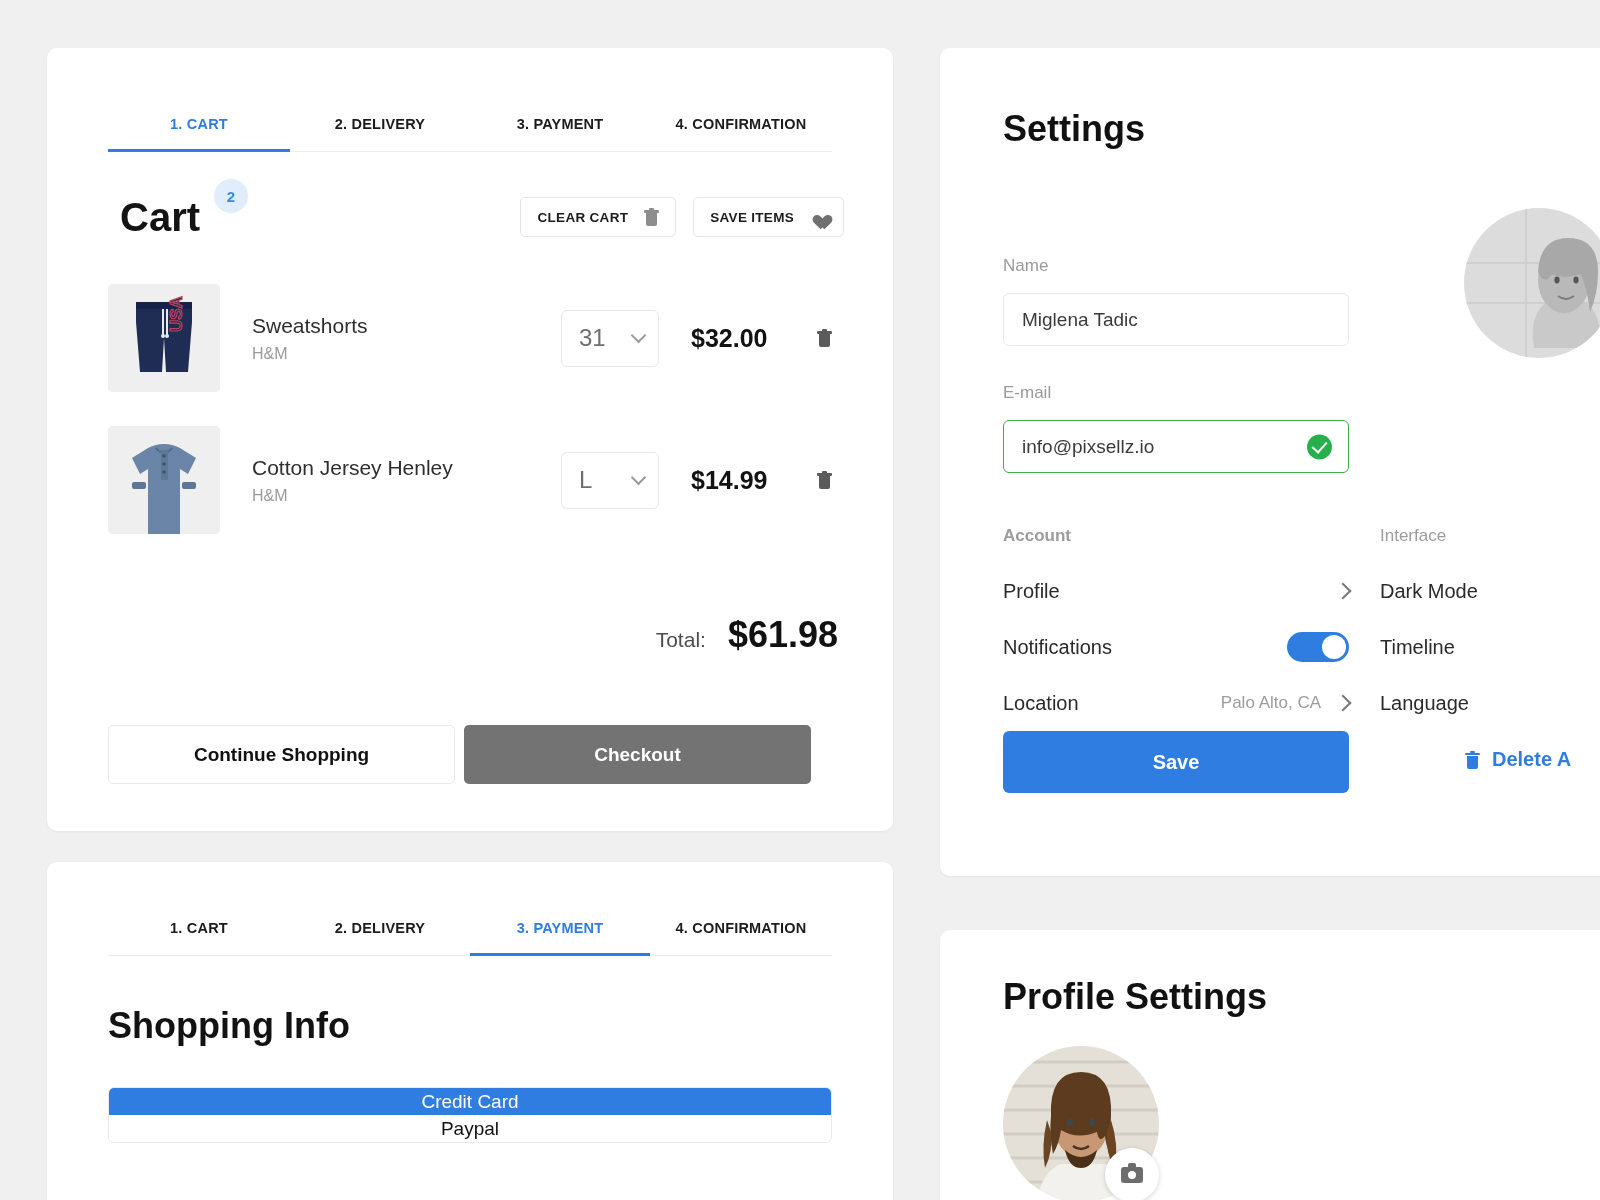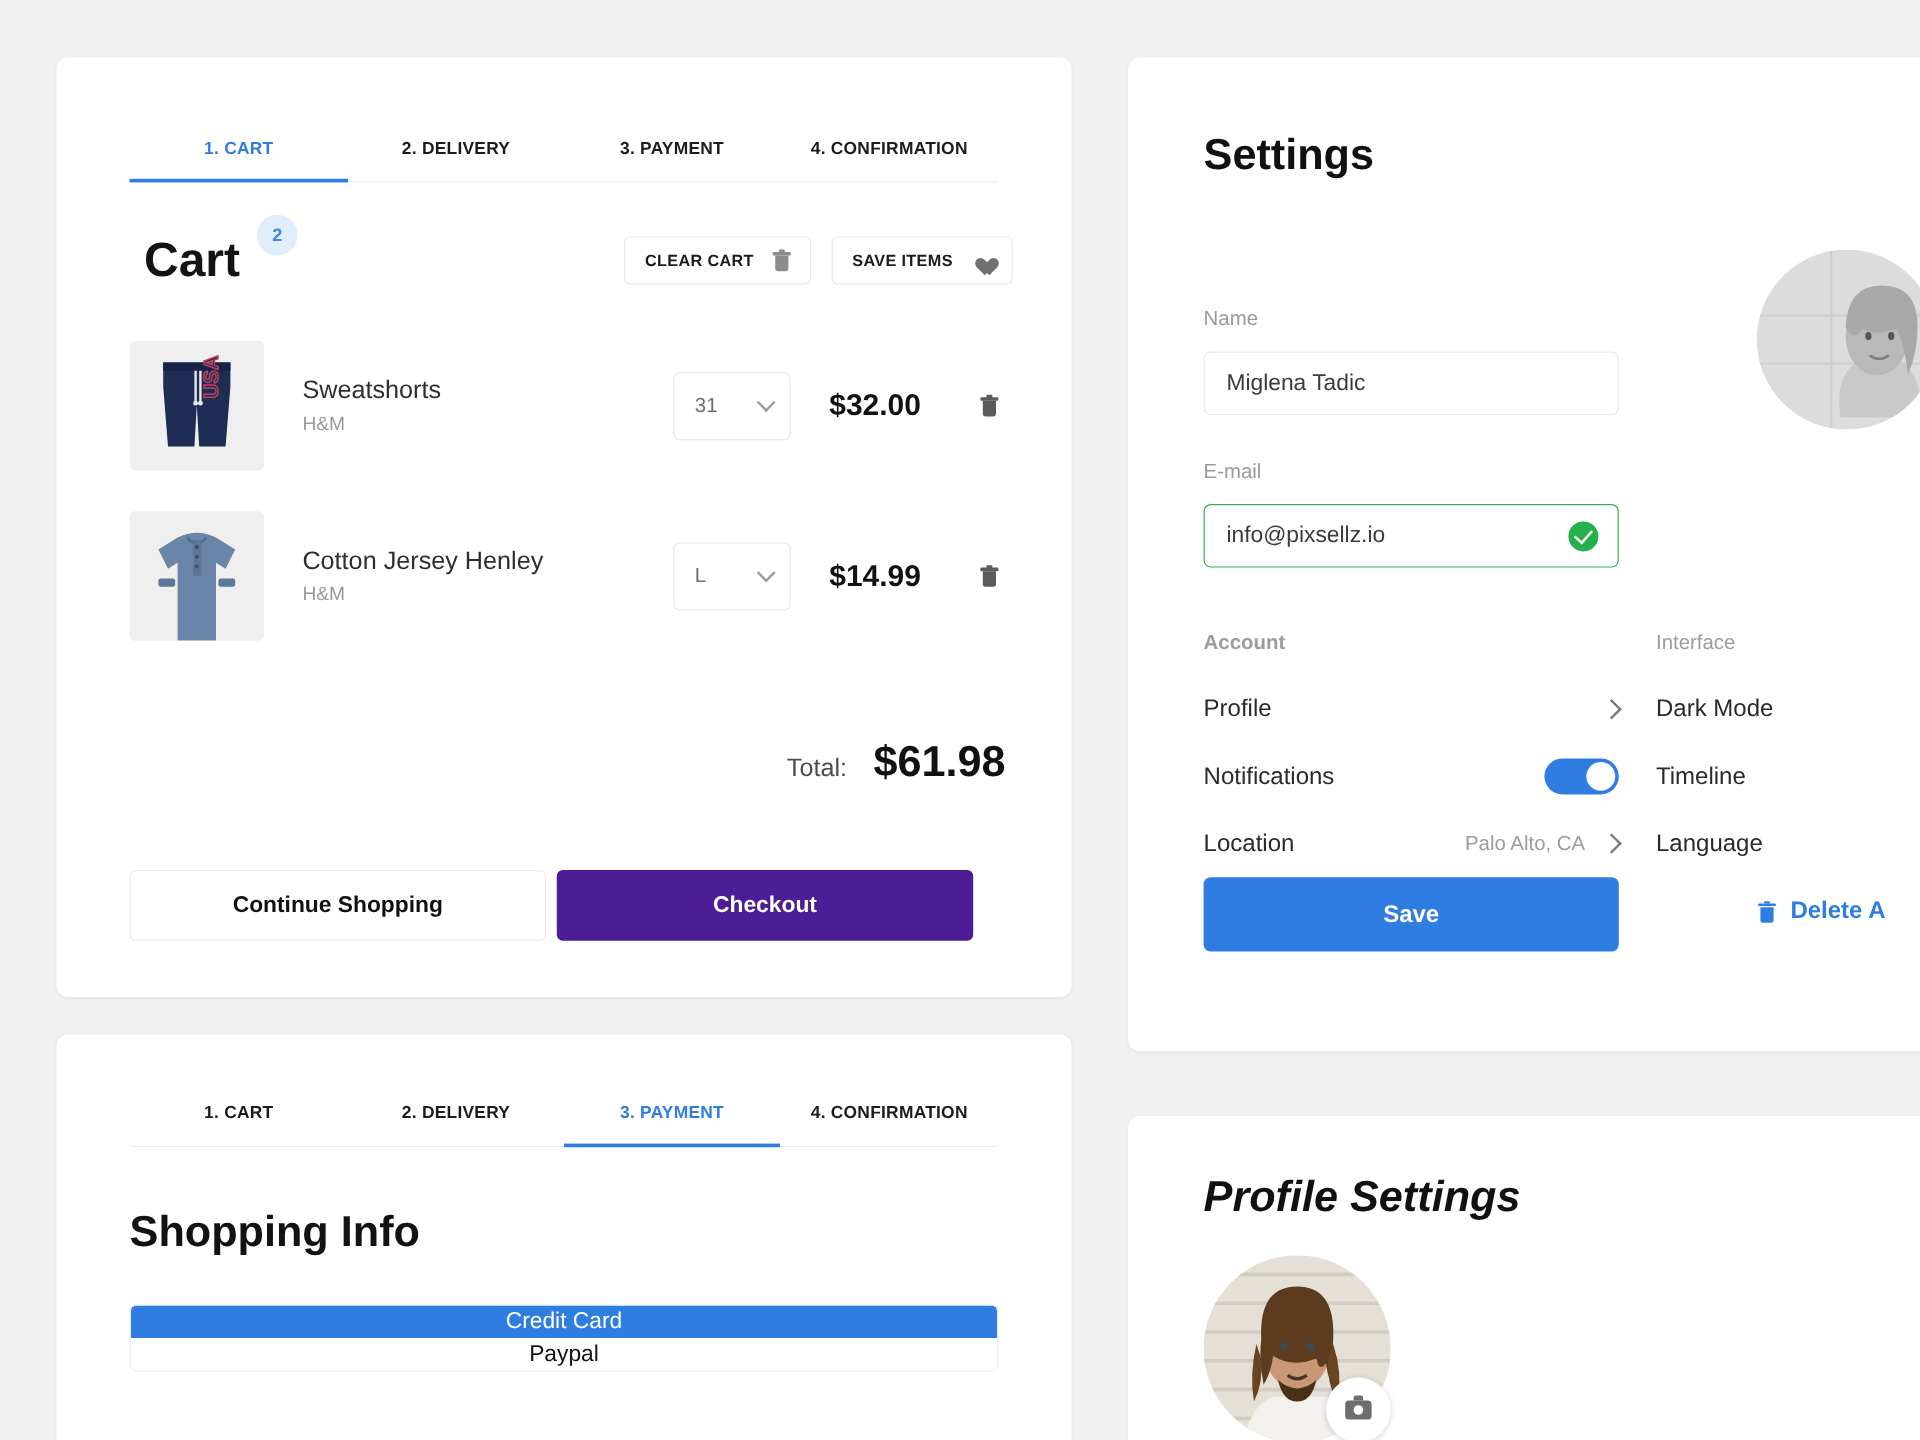--- a/index.html
+++ b/index.html
@@ -99,21 +99,21 @@
   .pinfo { margin-left: 32px; width: 300px; }
   .pname { font-size: 21px; color: #2e2e2e; line-height: 1.25; }
   .pbrand { font-size: 16px; color: #9a9a9a; margin-top: 6px; }
 
   .size-select {
     margin-left: auto; width: 98px; height: 57px;
     border: 1px solid #e8e8e8; border-radius: 6px; background: #fff;
     display: flex; align-items: center; justify-content: space-between;
     padding: 0 14px 0 17px; cursor: pointer;
   }
-  .size-val { font-size: 17px; color: #6f6f6f; }
+  .size-val { font-size: 24px; color: #6f6f6f; }
   .chev {
     width: 11px; height: 11px; border-right: 2.2px solid #9b9b9b;
     border-bottom: 2.2px solid #9b9b9b; transform: rotate(45deg);
     margin-top: -5px;
   }
   .chev.right {
     transform: rotate(-45deg); border-right-width: 2.6px; border-bottom-width: 2.6px;
     border-color: #7a7a7a; margin-top: 0; width: 12px; height: 12px;
   }
   .price { width: 120px; text-align: left; margin-left: 32px;
@@ -129,21 +129,21 @@
   .total-value { font-size: 36px; font-weight: bold; color: #111; }
 
   
   .btn-row { position: absolute; left: 61px; top: 677px; width: 724px; display: flex; gap: 9px; }
   .btn {
     height: 59px; border-radius: 5px; font-size: 19px; font-weight: bold;
     display: flex; align-items: center; justify-content: center;
     font-family: "Liberation Sans", sans-serif; cursor: pointer;
   }
   .btn-outline { width: 347px; background: #fff; border: 1px solid #eaeaea; color: #111; }
-  .btn-primary { width: 347px; background: #4c1d95; border: none; color: #fff; }
+  .btn-primary { width: 347px; background: #737373; border: none; color: #fff; }
 
   
   .pay-tabs { position: absolute; left: 61px; top: 52px; width: 724px;
               display: flex; border-bottom: 1px solid #ececec; }
   .pay-title { position: absolute; left: 61px; top: 143px;
                font-size: 36px; font-weight: bold; color: #121212; }
   .seg {
     position: absolute; left: 61px; top: 225px; width: 724px; height: 56px;
     display: flex; border-radius: 6px; overflow: hidden;
     border: 1px solid #eaeaea;
@@ -219,21 +219,21 @@
   }
   #delete-link {
     position: absolute; left: 525px; top: 700px;
     display: flex; align-items: center; gap: 12px;
     color: #2f7de1; font-size: 20px; font-weight: bold;
     cursor: pointer; white-space: nowrap;
   }
 
   
   .p-title { position: absolute; left: 63px; top: 46px;
-             font-size: 36px; font-weight: bold; color: #111; font-style: italic; }
+             font-size: 36px; font-weight: bold; color: #111; }
   .avatar-md {
     position: absolute; left: 63px; top: 116px;
     width: 156px; height: 156px; border-radius: 50%; overflow: hidden;
   }
   .avatar-md svg { display: block; width: 100%; height: 100%; }
   .cam-badge {
     position: absolute; left: 165px; top: 218px;
     width: 54px; height: 54px; border-radius: 50%;
     background: #fff; box-shadow: 0 1px 5px rgba(0,0,0,.18);
     display: flex; align-items: center; justify-content: center;

